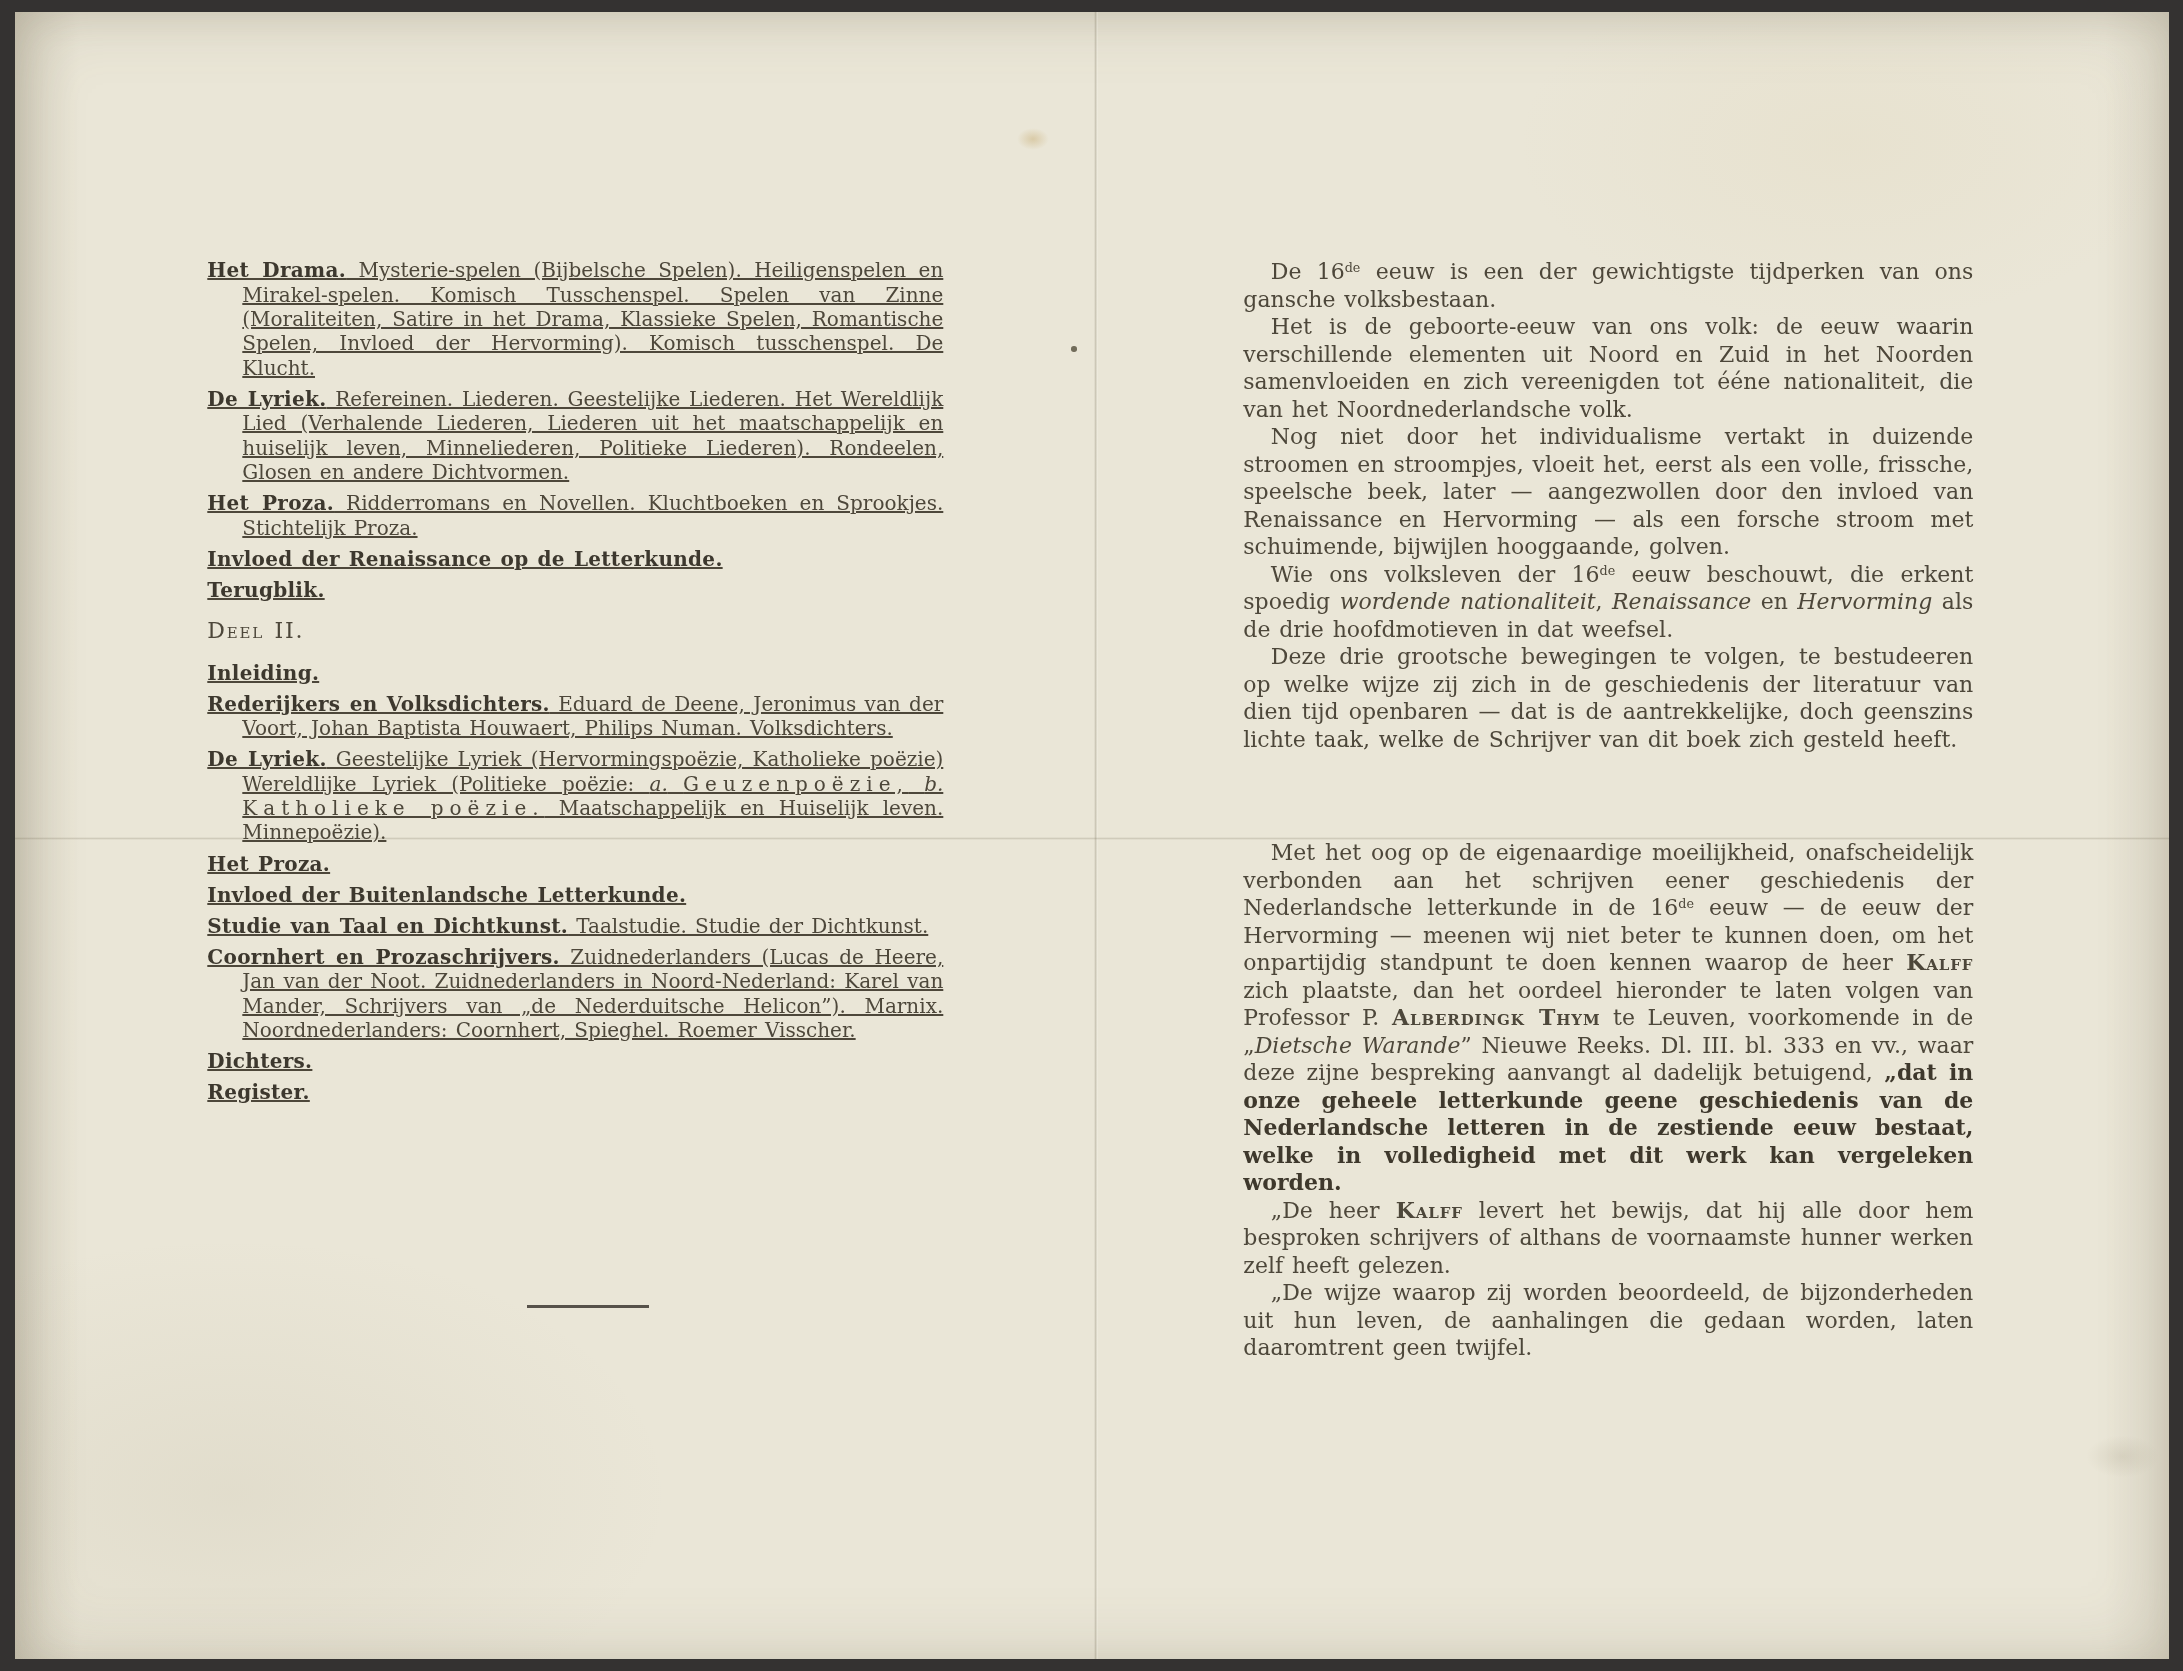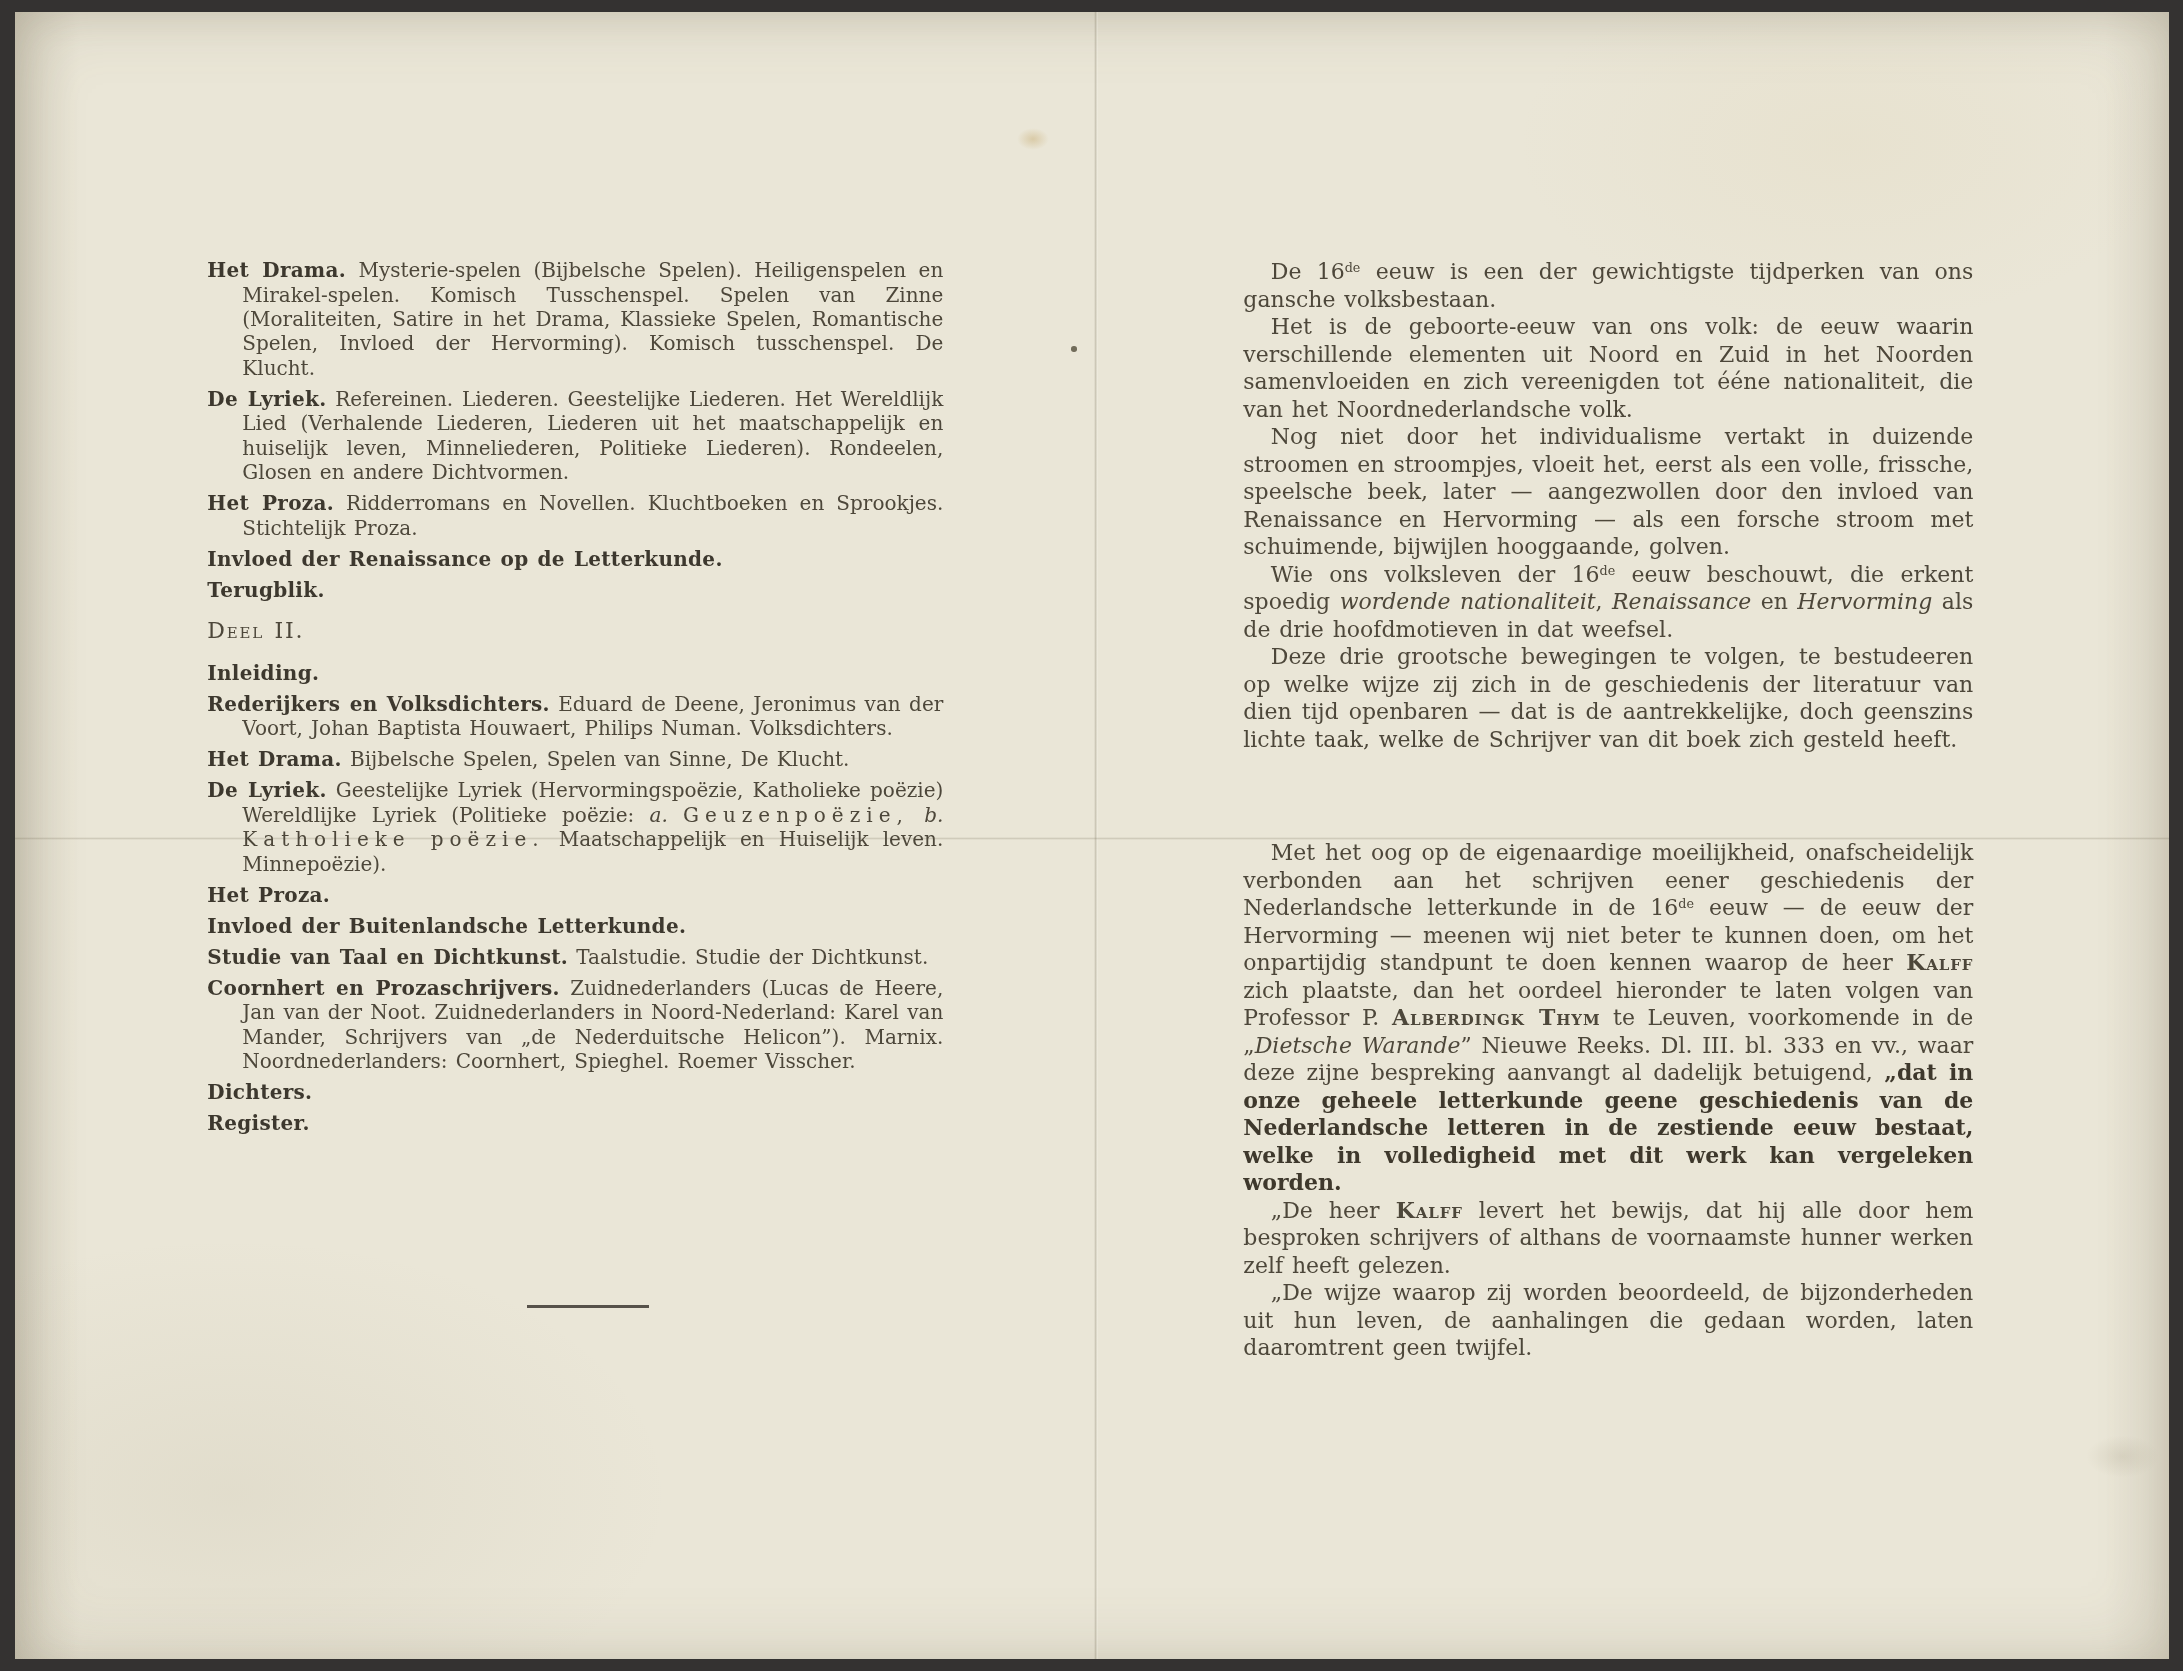--- a/index.html
+++ b/index.html
@@ -31,21 +31,21 @@
   .spot2{left:1056px;top:334px;width:5.5px;height:5.5px;background:rgba(92,86,68,0.85);}
   .spot3{left:2071px;top:1423px;width:73px;height:43px;
     background:radial-gradient(ellipse, rgba(150,140,115,0.18), rgba(150,140,115,0) 70%);}
 
   
   .toc-col{
     position:absolute;left:192px;top:246px;width:736px;
     color:#4d473a;font-size:20px;line-height:24.4px;
     text-align:justify;word-spacing:1.8px;
   }
-  .toc-entry{padding-left:35px;text-indent:-35px;margin-bottom:6.7px;}
+  .toc-entry{padding-left:35px;text-indent:-35px;margin-bottom:6.7px;text-decoration:underline;}
   .toc-entry .lead{font-weight:bold;color:#3d382e;letter-spacing:0.3px;}
   .toc-heading{
     text-align:left;text-indent:0;padding-left:0;
     margin:17px 0 17px 0;
     font-variant:small-caps;letter-spacing:1.8px;font-size:22px;color:#4d473a;
   }
   .toc-rule{position:absolute;left:512px;top:1293px;width:122px;height:2.4px;background:#57524a;}
 
   
   .text-col{
@@ -74,21 +74,20 @@
 
   <div class="toc-col" id="toc">
       <div class="toc-entry"><span class="lead">Het Drama.</span><span class="seg-p"> Mysterie-spelen (Bijbelsche Spelen). Heiligenspelen en Mirakel-spelen. Komisch Tusschenspel. Spelen van Zinne (Moraliteiten, Satire in het Drama, Klassieke Spelen, Romantische Spelen, Invloed der Hervorming). Komisch tusschenspel. De Klucht.</span></div>
       <div class="toc-entry"><span class="lead">De Lyriek.</span><span class="seg-p"> Refereinen. Liederen. Geestelijke Liederen. Het Wereldlijk Lied (Verhalende Liederen, Liederen uit het maatschappelijk en huiselijk leven, Minneliederen, Politieke Liederen). Rondeelen, Glosen en andere Dichtvormen.</span></div>
       <div class="toc-entry"><span class="lead">Het Proza.</span><span class="seg-p"> Ridderromans en Novellen. Kluchtboeken en Sprookjes. Stichtelijk Proza.</span></div>
       <div class="toc-entry"><span class="lead">Invloed der Renaissance op de Letterkunde.</span></div>
       <div class="toc-entry"><span class="lead">Terugblik.</span></div>
       <div class="toc-heading">Deel II.</div>
       <div class="toc-entry"><span class="lead">Inleiding.</span></div>
       <div class="toc-entry"><span class="lead">Rederijkers en Volksdichters.</span><span class="seg-p"> Eduard de Deene, Jeronimus van der Voort, Johan Baptista Houwaert, Philips Numan. Volksdichters.</span></div>
-      <div class="toc-entry"><span class="lead">Het Drama.</span><span class="seg-p"> Bijbelsche Spelen, Spelen van Sinne, De Klucht.</span></div>
       <div class="toc-entry"><span class="lead">De Lyriek.</span><span class="seg-p"> Geestelijke Lyriek (Hervormingspoëzie, Katholieke poëzie) Wereldlijke Lyriek (Politieke poëzie: </span><span class="seg-i">a.</span><span class="seg-p"> </span><span class="seg-sp">Geuzenpoëzie,</span><span class="seg-p"> </span><span class="seg-i">b.</span><span class="seg-p"> </span><span class="seg-sp">Katholieke poëzie.</span><span class="seg-p"> Maatschappelijk en Huiselijk leven. Minnepoëzie).</span></div>
       <div class="toc-entry"><span class="lead">Het Proza.</span></div>
       <div class="toc-entry"><span class="lead">Invloed der Buitenlandsche Letterkunde.</span></div>
       <div class="toc-entry"><span class="lead">Studie van Taal en Dichtkunst.</span><span class="seg-p"> Taalstudie. Studie der Dichtkunst.</span></div>
       <div class="toc-entry"><span class="lead">Coornhert en Prozaschrijvers.</span><span class="seg-p"> Zuidnederlanders (Lucas de Heere, Jan van der Noot. Zuidnederlanders in Noord-Nederland: Karel van Mander, Schrijvers van „de Nederduitsche Helicon”). Marnix. Noordnederlanders: Coornhert, Spieghel. Roemer Visscher.</span></div>
       <div class="toc-entry"><span class="lead">Dichters.</span></div>
       <div class="toc-entry"><span class="lead">Register.</span></div>
     </div>
   <div class="toc-rule"></div>
   <div class="text-col" id="review">

